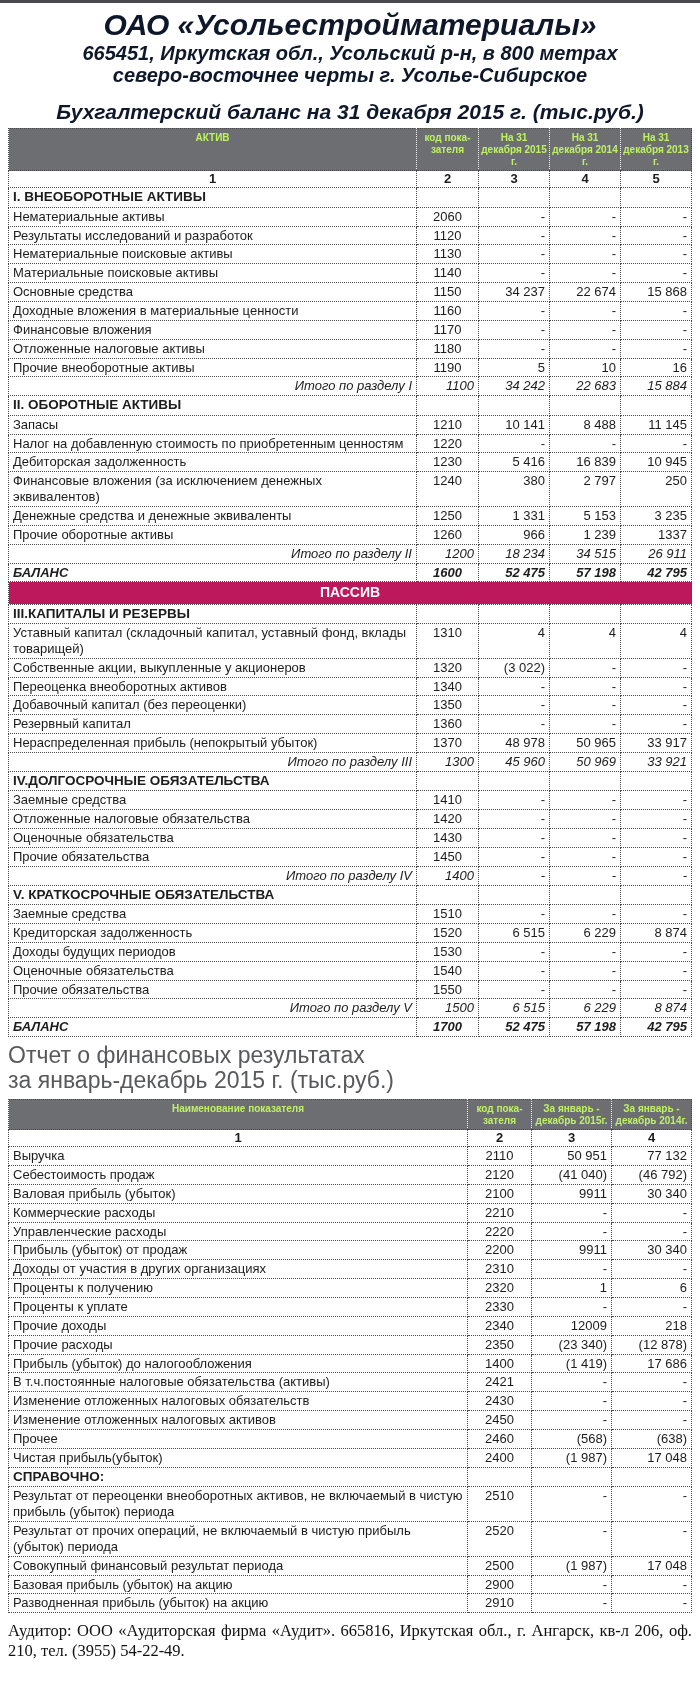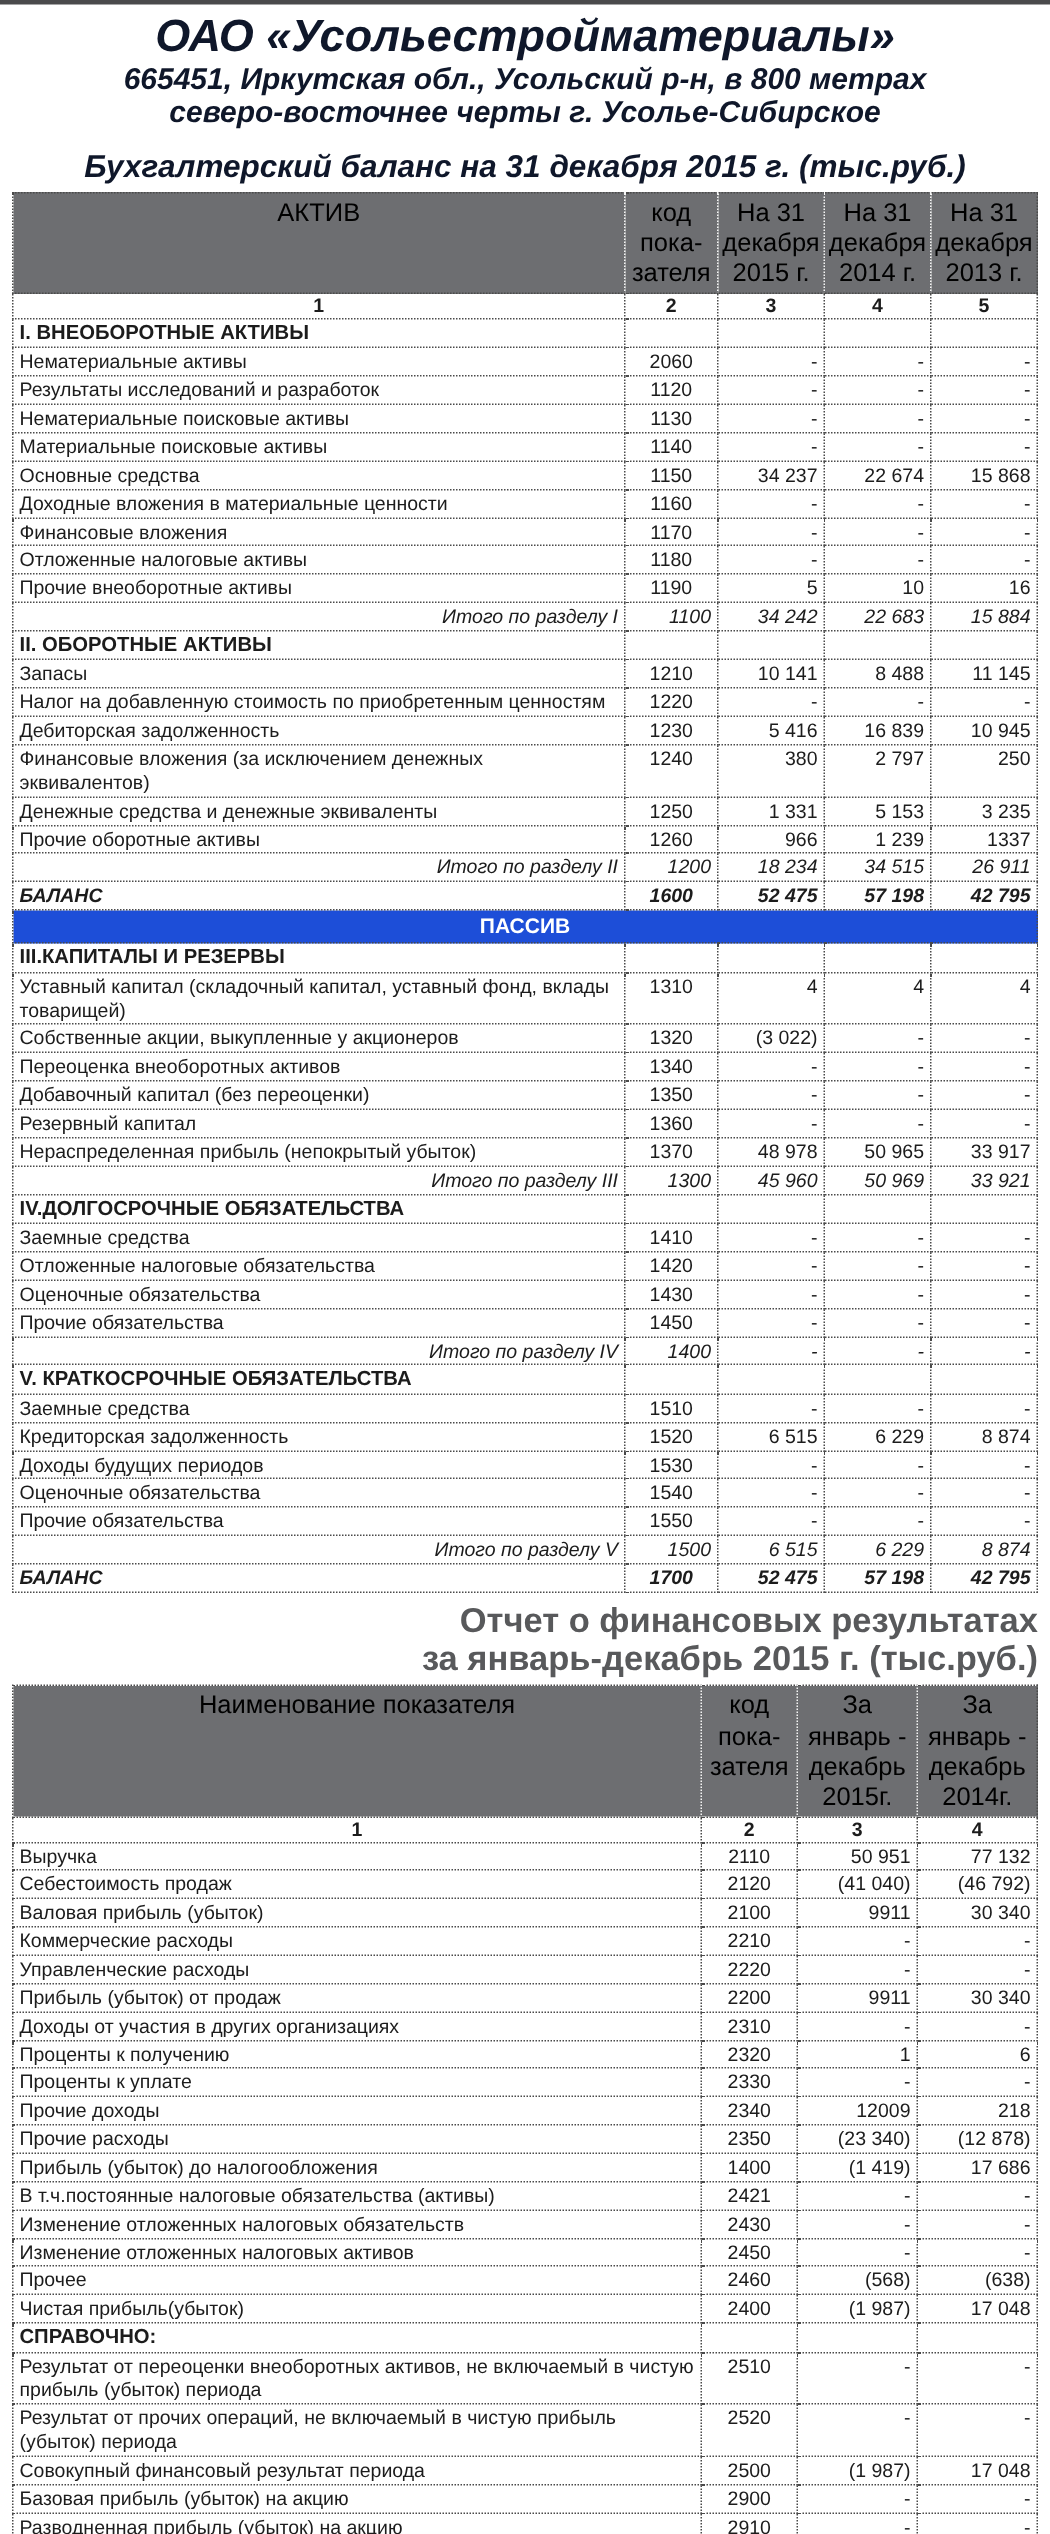--- a/index.html
+++ b/index.html
@@ -9,42 +9,42 @@
     color:#1c1c1c;
     border-top:3px solid #4a4a4c;
   }
   .page { padding:2px 8px 10px 8px; }
 
   
   .title-block { text-align:center; color:#0f172a;font-style:italic; }
   .company-title { font-size:30px; font-weight:bold; margin:3px 0 1px 0; line-height:1.1; }
   .address-line  { font-size:20px; font-weight:bold; line-height:1.12; }
   .doc-title     { font-size:21px; font-weight:bold; line-height:1.15; margin-top:13px; margin-bottom:4px; }
-  .report-title  { font-size:23px; font-weight:bold; line-height:1.1; margin:6px 0 5px 0; text-align:right; color:#58595b; }
+  .report-title  { font-size:23px; font-weight:normal; line-height:1.1; margin:6px 0 5px 0; text-align:left; color:#58595b; }
 
   
   table.fin { width:100%; border-collapse:collapse; table-layout:fixed; border:1px dotted #4a4a4a; }
   table.fin th, table.fin td { border:1px dotted #4a4a4a; }
   table.fin th {
-    background:#6d6e71; color:#000000; font-weight:normal; font-size:17px;
+    background:#6d6e71; color:#bef264; font-weight:bold; font-size:10px;
     line-height:1.18; padding:3px 2px; text-align:center; vertical-align:top;
     border:1px dotted #f5f5f5; border-top-color:#4a4a4a; border-bottom-color:#4a4a4a;
   }
   table.fin th:first-child { border-left-color:#4a4a4a; }
   table.fin th:last-child  { border-right-color:#4a4a4a; }
   table.fin td { font-size:13px; line-height:1.22; padding:1px 4px; vertical-align:top; }
   td.lbl  { text-align:left; }
   td.code { text-align:center; }
   td.val  { text-align:right; padding-right:7px; }
   tr.numsrow td { text-align:center; font-weight:bold; padding:0 4px; }
   tr.section td.lbl { font-weight:bold; font-size:13.5px; }
   tr.total td { font-style:italic;text-align:right; }
   tr.grand td { font-style:italic; font-weight:bold; }
   tr.band td {
-    background:#1d4ed8; color:#ffffff; font-weight:bold; text-align:center;
+    background:#be185d; color:#ffffff; font-weight:bold; text-align:center;
     font-size:14px; padding:2px 0; border-left-color:#4a4a4a; border-right-color:#4a4a4a;
   }
 
   
   .footer { margin-top:8px; font-family:"Liberation Serif", serif; font-size:16.5px; line-height:1.18; color:#111; }
   .footer p { margin:0 0 2px 0; text-align:justify; }
 </style>
 </head>
 <body>
 

